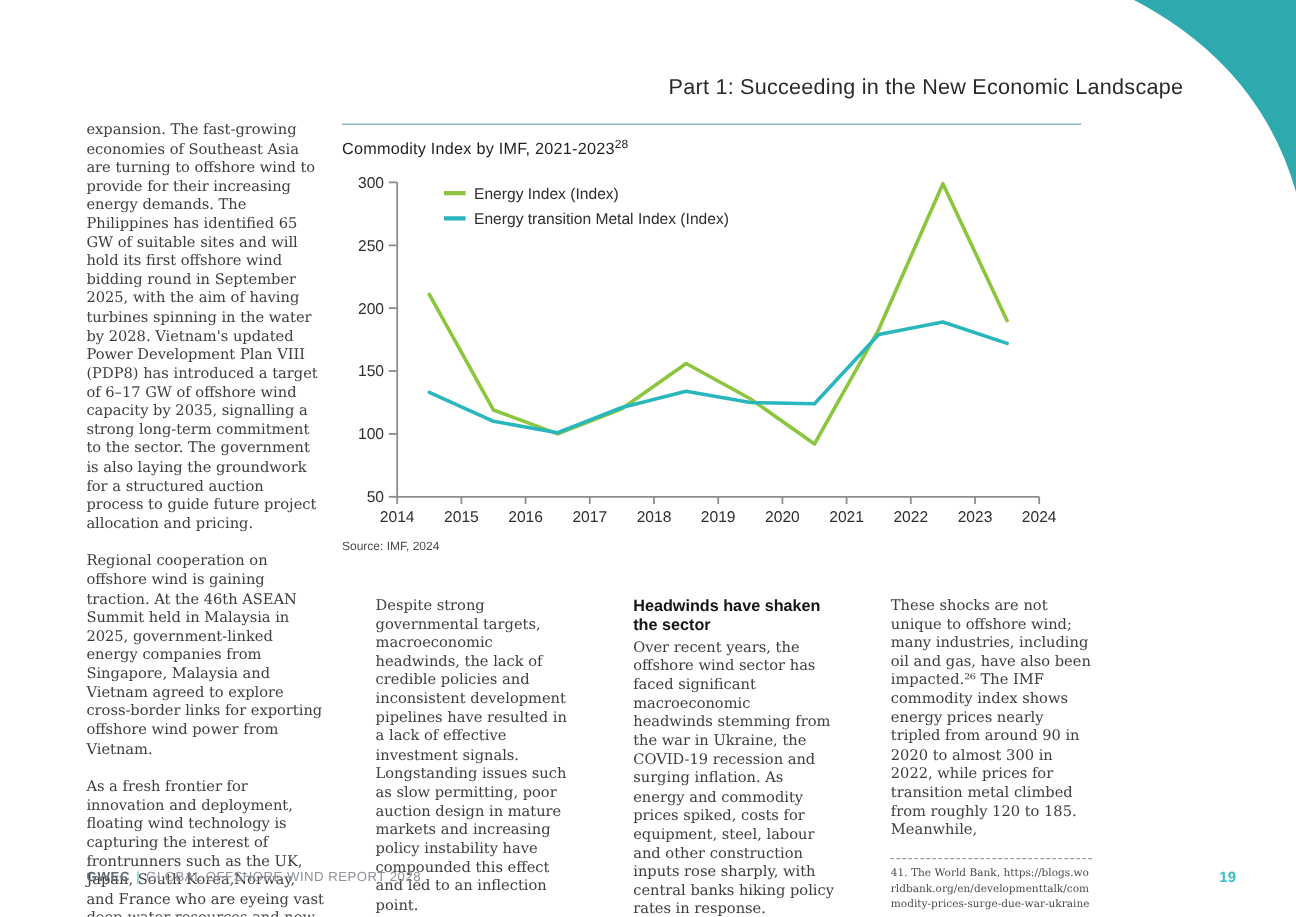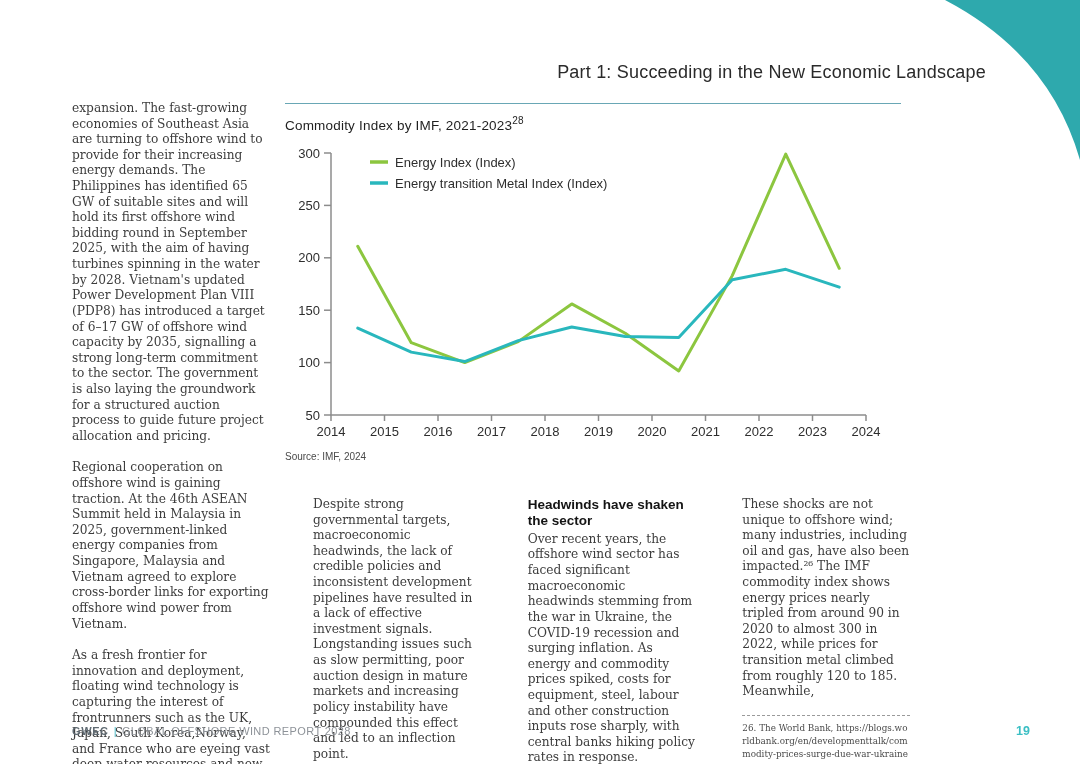--- a/index.html
+++ b/index.html
@@ -119,20 +119,20 @@
 <div class="columns">
   <div class="col">
     <p>Despite strong governmental targets, macroeconomic headwinds, the lack of credible policies and inconsistent development pipelines have resulted in a lack of effective investment signals. Longstanding issues such as slow permitting, poor auction design in mature markets and increasing policy instability have compounded this effect and led to an inflection point.</p>
   </div>
   <div class="col">
     <h3>Headwinds have shaken the sector</h3>
     <p>Over recent years, the offshore wind sector has faced significant macroeconomic headwinds stemming from the war in Ukraine, the COVID-19 recession and surging inflation. As energy and commodity prices spiked, costs for equipment, steel, labour and other construction inputs rose sharply, with central banks hiking policy rates in response.</p>
   </div>
   <div class="col">
     <p>These shocks are not unique to offshore wind; many industries, including oil and gas, have also been impacted.²⁶ The IMF commodity index shows energy prices nearly tripled from around 90 in 2020 to almost 300 in 2022, while prices for transition metal climbed from roughly 120 to 185. Meanwhile,</p>
-    <div class="footnote">26. The World Bank, https://blogs.worldbank.org/en/developmenttalk/commodity-prices-surge-due-war-ukraine</div>
+    <div class="footnote">41. The World Bank, https://blogs.worldbank.org/en/developmenttalk/commodity-prices-surge-due-war-ukraine</div>
   </div>
 </div>
 
 <div class="footer">
   <span class="brand">GWEC</span><span class="sep">|</span><span>GLOBAL OFFSHORE WIND REPORT 2028</span>
 </div>
 <div class="page-num">19</div>
 
 </body></html>

